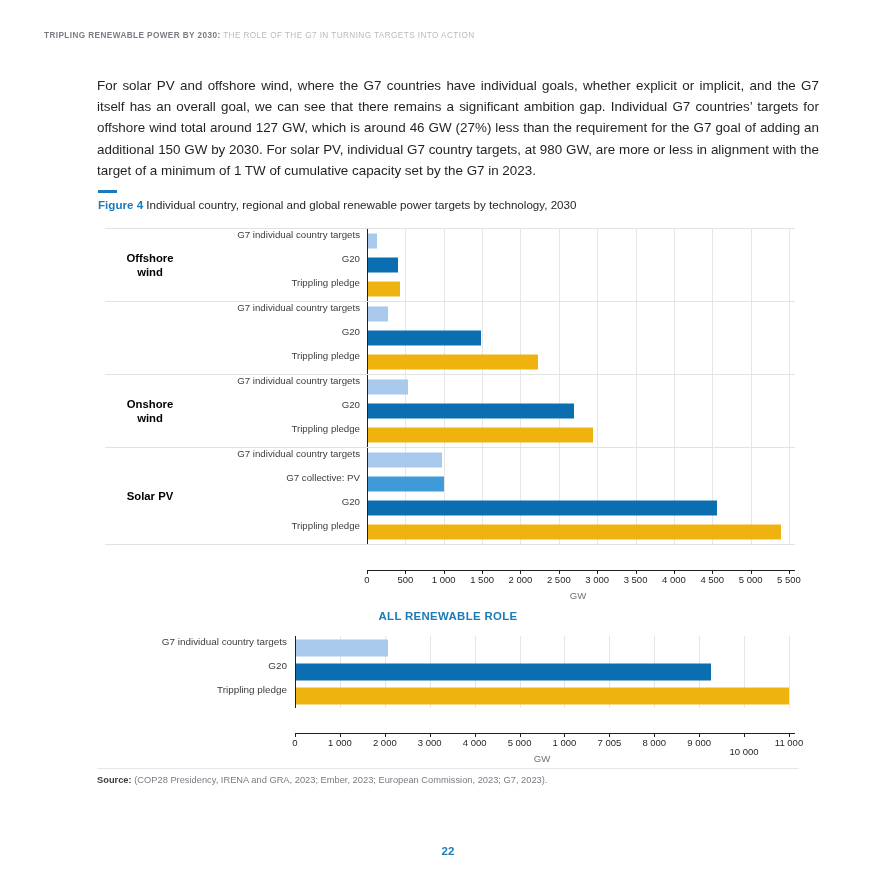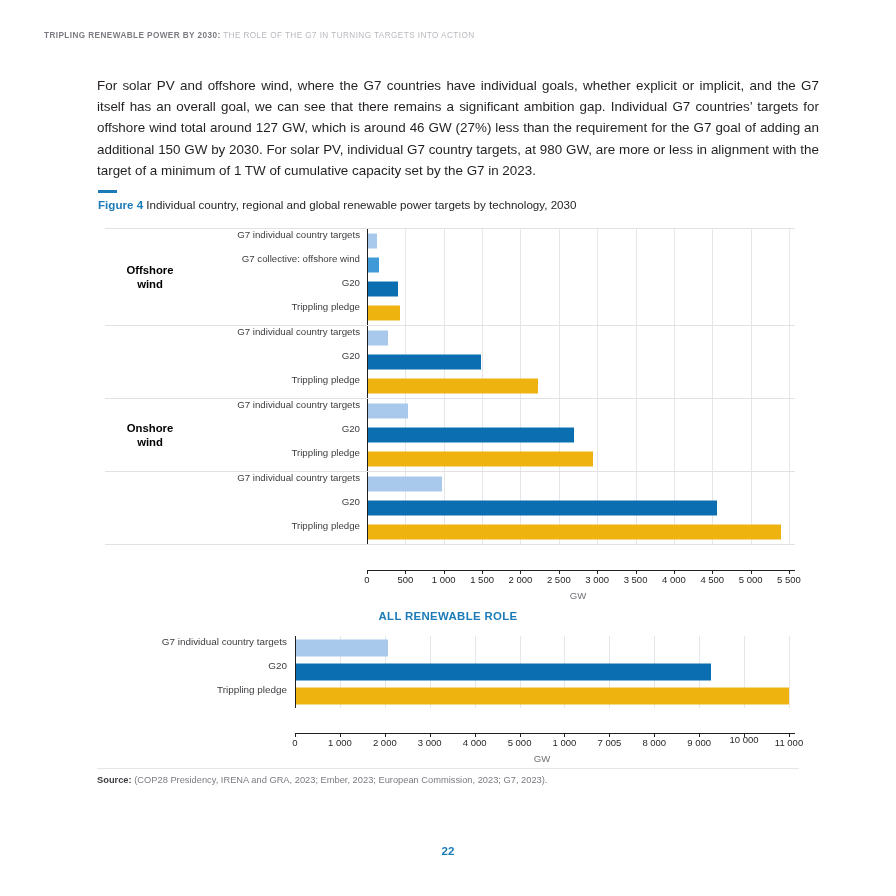--- a/index.html
+++ b/index.html
@@ -309,40 +309,20 @@
               <div class="gl" style="left: 345.273px;"></div>
               <div class="gl" style="left: 383.636px;"></div>
               <div class="gl" style="left: 422px;"></div>
             </div>
             <div class="bar" style="width: 9.74436px; background: rgb(168, 201, 236);"></div>
             <div class="axisline" style="left: 0px;"></div>
           </div>
         </div>
         <div class="barrow">
           <div class="plot">
-            <div class="barrow-lab">G7 collective: offshore wind</div>
-            <div class="gridlayer">
-              <div class="gl" style="left: 38.3636px;"></div>
-              <div class="gl" style="left: 76.7273px;"></div>
-              <div class="gl" style="left: 115.091px;"></div>
-              <div class="gl" style="left: 153.455px;"></div>
-              <div class="gl" style="left: 191.818px;"></div>
-              <div class="gl" style="left: 230.182px;"></div>
-              <div class="gl" style="left: 268.545px;"></div>
-              <div class="gl" style="left: 306.909px;"></div>
-              <div class="gl" style="left: 345.273px;"></div>
-              <div class="gl" style="left: 383.636px;"></div>
-              <div class="gl" style="left: 422px;"></div>
-            </div>
-            <div class="bar" style="width: 11.5091px; background: rgb(64, 154, 216);"></div>
-            <div class="axisline" style="left: 0px;"></div>
-          </div>
-        </div>
-        <div class="barrow">
-          <div class="plot">
             <div class="barrow-lab">G20</div>
             <div class="gridlayer">
               <div class="gl" style="left: 38.3636px;"></div>
               <div class="gl" style="left: 76.7273px;"></div>
               <div class="gl" style="left: 115.091px;"></div>
               <div class="gl" style="left: 153.455px;"></div>
               <div class="gl" style="left: 191.818px;"></div>
               <div class="gl" style="left: 230.182px;"></div>
               <div class="gl" style="left: 268.545px;"></div>
               <div class="gl" style="left: 306.909px;"></div>
@@ -495,37 +475,58 @@
               <div class="gl" style="left: 345.273px;"></div>
               <div class="gl" style="left: 383.636px;"></div>
               <div class="gl" style="left: 422px;"></div>
             </div>
             <div class="bar" style="width: 226.345px; background: rgb(239, 179, 16);"></div>
             <div class="axisline" style="left: 0px;"></div>
           </div>
         </div>
       </div>
       <div class="grp">
+        <div class="grp-label" style="white-space: pre-line;">Solar PV</div>
         <div class="barrow">
           <div class="plot">
             <div class="barrow-lab">G7 individual country targets</div>
             <div class="gridlayer">
               <div class="gl" style="left: 38.3636px;"></div>
               <div class="gl" style="left: 76.7273px;"></div>
               <div class="gl" style="left: 115.091px;"></div>
               <div class="gl" style="left: 153.455px;"></div>
               <div class="gl" style="left: 191.818px;"></div>
               <div class="gl" style="left: 230.182px;"></div>
               <div class="gl" style="left: 268.545px;"></div>
               <div class="gl" style="left: 306.909px;"></div>
               <div class="gl" style="left: 345.273px;"></div>
               <div class="gl" style="left: 383.636px;"></div>
               <div class="gl" style="left: 422px;"></div>
             </div>
             <div class="bar" style="width: 75.1927px; background: rgb(168, 201, 236);"></div>
+            <div class="axisline" style="left: 0px;"></div>
+          </div>
+        </div>
+        <div class="barrow">
+          <div class="plot">
+            <div class="barrow-lab">G7 collective: PV</div>
+            <div class="gridlayer">
+              <div class="gl" style="left: 38.3636px;"></div>
+              <div class="gl" style="left: 76.7273px;"></div>
+              <div class="gl" style="left: 115.091px;"></div>
+              <div class="gl" style="left: 153.455px;"></div>
+              <div class="gl" style="left: 191.818px;"></div>
+              <div class="gl" style="left: 230.182px;"></div>
+              <div class="gl" style="left: 268.545px;"></div>
+              <div class="gl" style="left: 306.909px;"></div>
+              <div class="gl" style="left: 345.273px;"></div>
+              <div class="gl" style="left: 383.636px;"></div>
+              <div class="gl" style="left: 422px;"></div>
+            </div>
+            <div class="bar" style="width: 76.7273px; background: rgb(64, 154, 216);"></div>
             <div class="axisline" style="left: 0px;"></div>
           </div>
         </div>
         <div class="barrow">
           <div class="plot">
             <div class="barrow-lab">G20</div>
             <div class="gridlayer">
               <div class="gl" style="left: 38.3636px;"></div>
               <div class="gl" style="left: 76.7273px;"></div>
               <div class="gl" style="left: 115.091px;"></div>
@@ -672,21 +673,21 @@
     <div class="ticklab" style="left: 414.545px; top: 101px;">5 000</div>
     <div class="tick" style="left: 459.455px; top: 97px;"></div>
     <div class="ticklab" style="left: 459.455px; top: 101px;">1 000</div>
     <div class="tick" style="left: 504.364px; top: 97px;"></div>
     <div class="ticklab" style="left: 504.364px; top: 101px;">7 005</div>
     <div class="tick" style="left: 549.273px; top: 97px;"></div>
     <div class="ticklab" style="left: 549.273px; top: 101px;">8 000</div>
     <div class="tick" style="left: 594.182px; top: 97px;"></div>
     <div class="ticklab" style="left: 594.182px; top: 101px;">9 000</div>
     <div class="tick" style="left: 639.091px; top: 97px;"></div>
-    <div class="ticklab" style="left: 639.091px; top: 98px;">10 000</div>
+    <div class="ticklab" style="left: 639.091px; top: 110px;">10 000</div>
     <div class="tick" style="left: 684px; top: 97px;"></div>
     <div class="ticklab" style="left: 684px; top: 101px;">11 000</div>
     <div class="axtitle" style="left: 437px; top: 117px;">GW</div>
   </div>
 
 <div class="src-rule"></div>
 <div class="source">
   <b>Source:</b>
   <span>(COP28 Presidency, IRENA and GRA, 2023; Ember, 2023; European Commission, 2023; G7, 2023).</span>
 </div>

